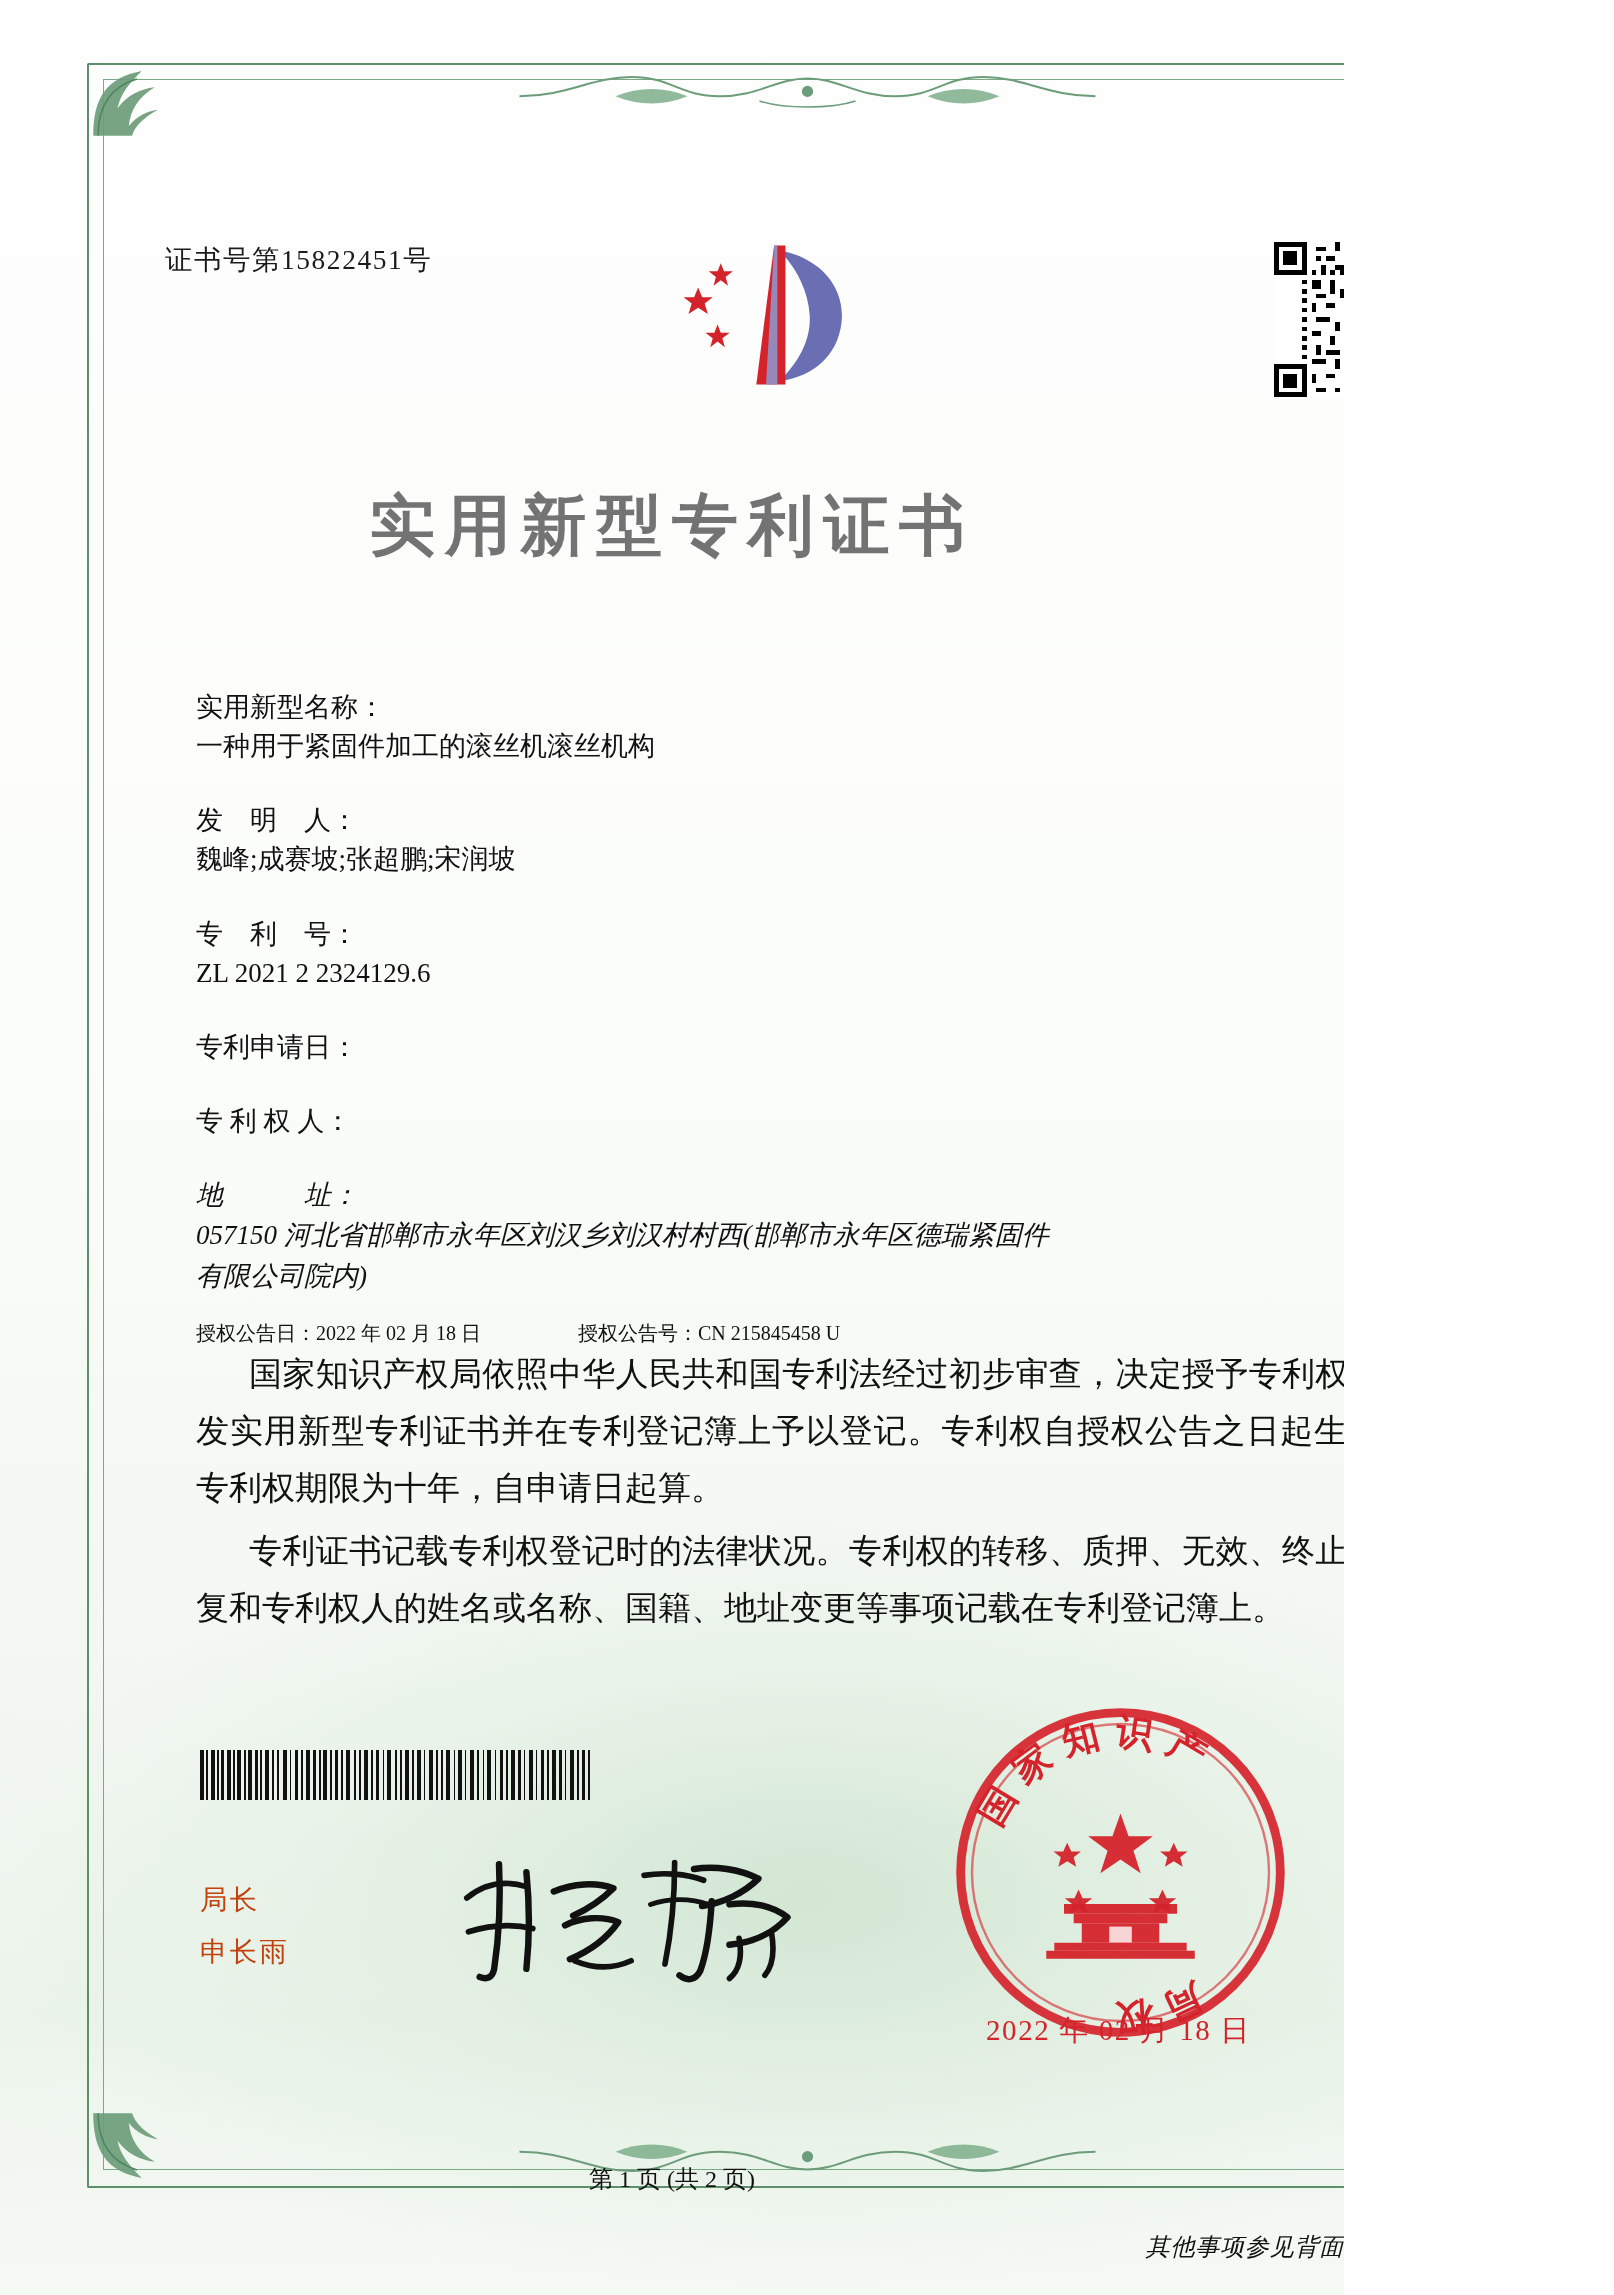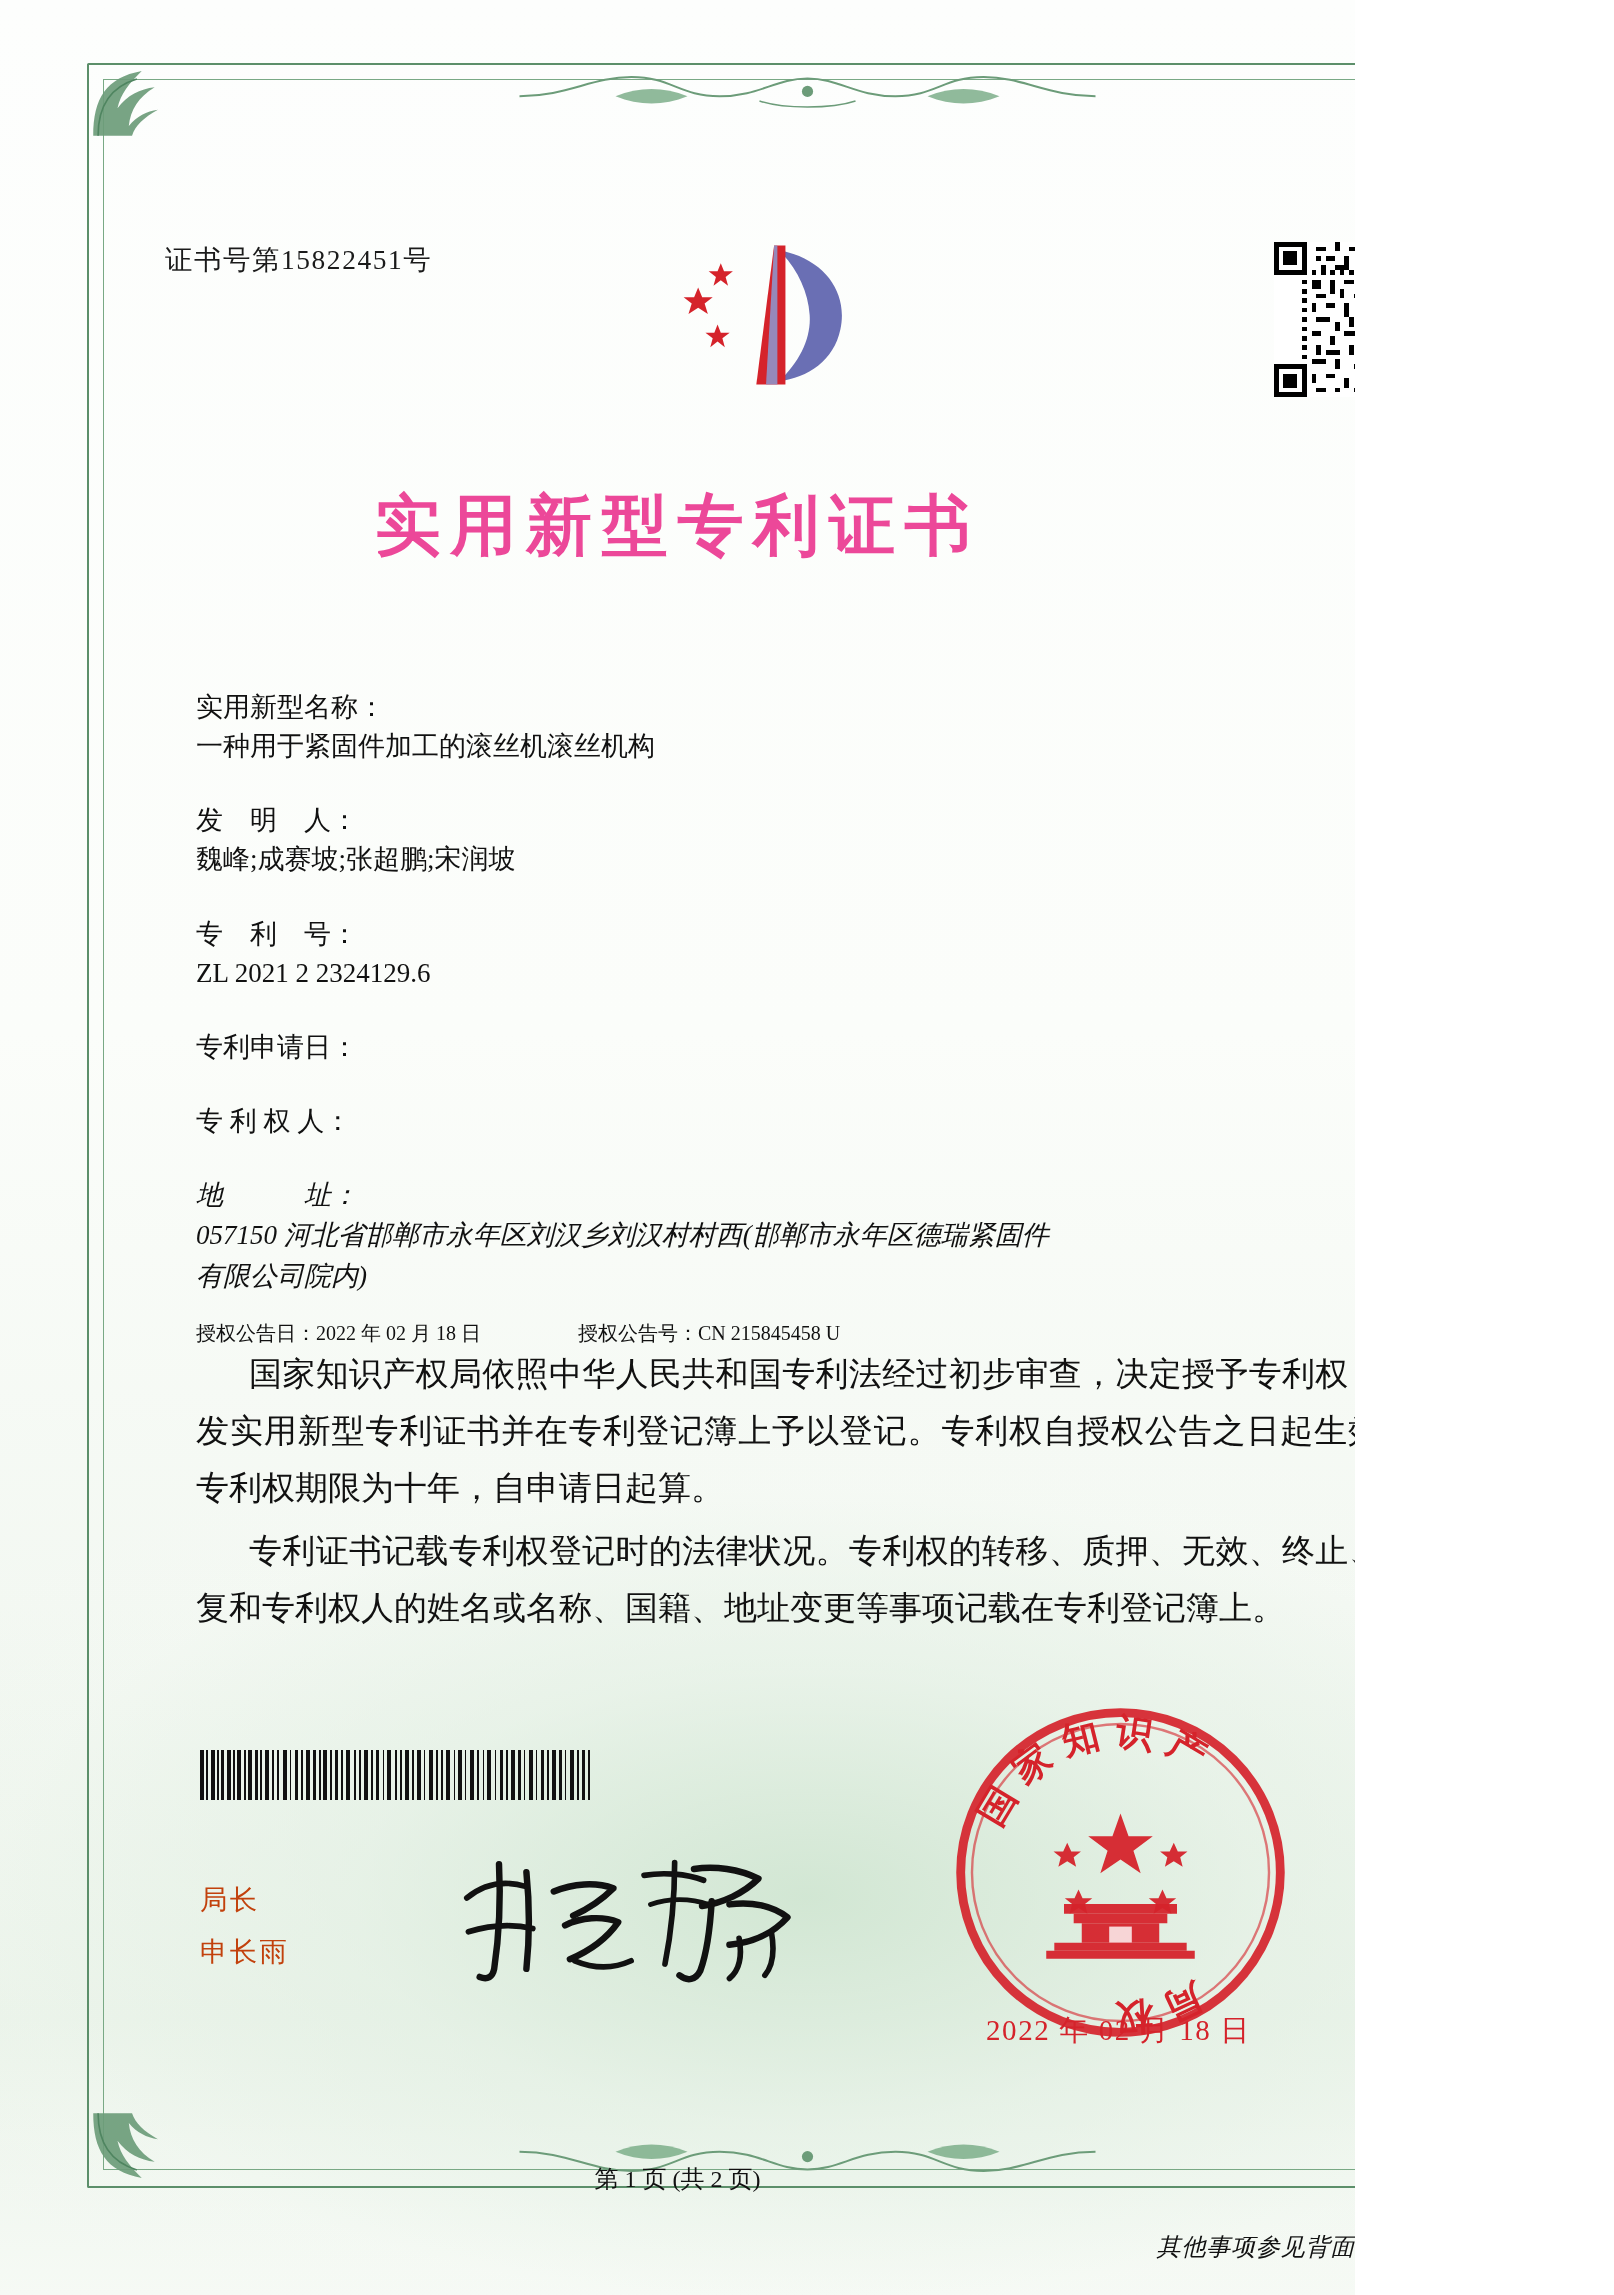--- a/index.html
+++ b/index.html
@@ -9,21 +9,20 @@
   }
   body {
     font-family: "Liberation Serif", "DejaVu Serif", serif;
   }
   .page {
     position: relative;
     width: 1344px;
     height: 2295px;
     background: #ffffff;
     overflow: hidden;
-    padding-left: 11px;
   }
   
   .paper {
     position: absolute;
     left: 0; top: 0;
     width: 1614px;
     height: 2295px;
     background:
       radial-gradient(ellipse 1130px 565px at 50% 1897px, rgba(205,228,207,0.85) 0%, rgba(225,239,226,0.55) 40%, rgba(247,251,247,0.10) 72%, rgba(255,255,255,0) 100%),
       linear-gradient(180deg, #fdfefd 0%, #fbfdfa 45%, #f3f8f2 70%, #eaf3e9 88%, #f6faf5 100%);
@@ -85,21 +84,21 @@
   }
 
   .title {
     position: absolute;
     left: 0; right: 0;
     top: 481px;
     text-align: center;
     font-size: 66px;
     font-weight: bold;
     letter-spacing: 9.7px;
-    color: #ec4899;
+    color: #737373;
     font-family: "DejaVu Serif", "Liberation Serif", serif;
   }
 
   
   .fields {
     position: absolute;
     left: 196px;
     top: 688px;
     width: 1211px;
   }

